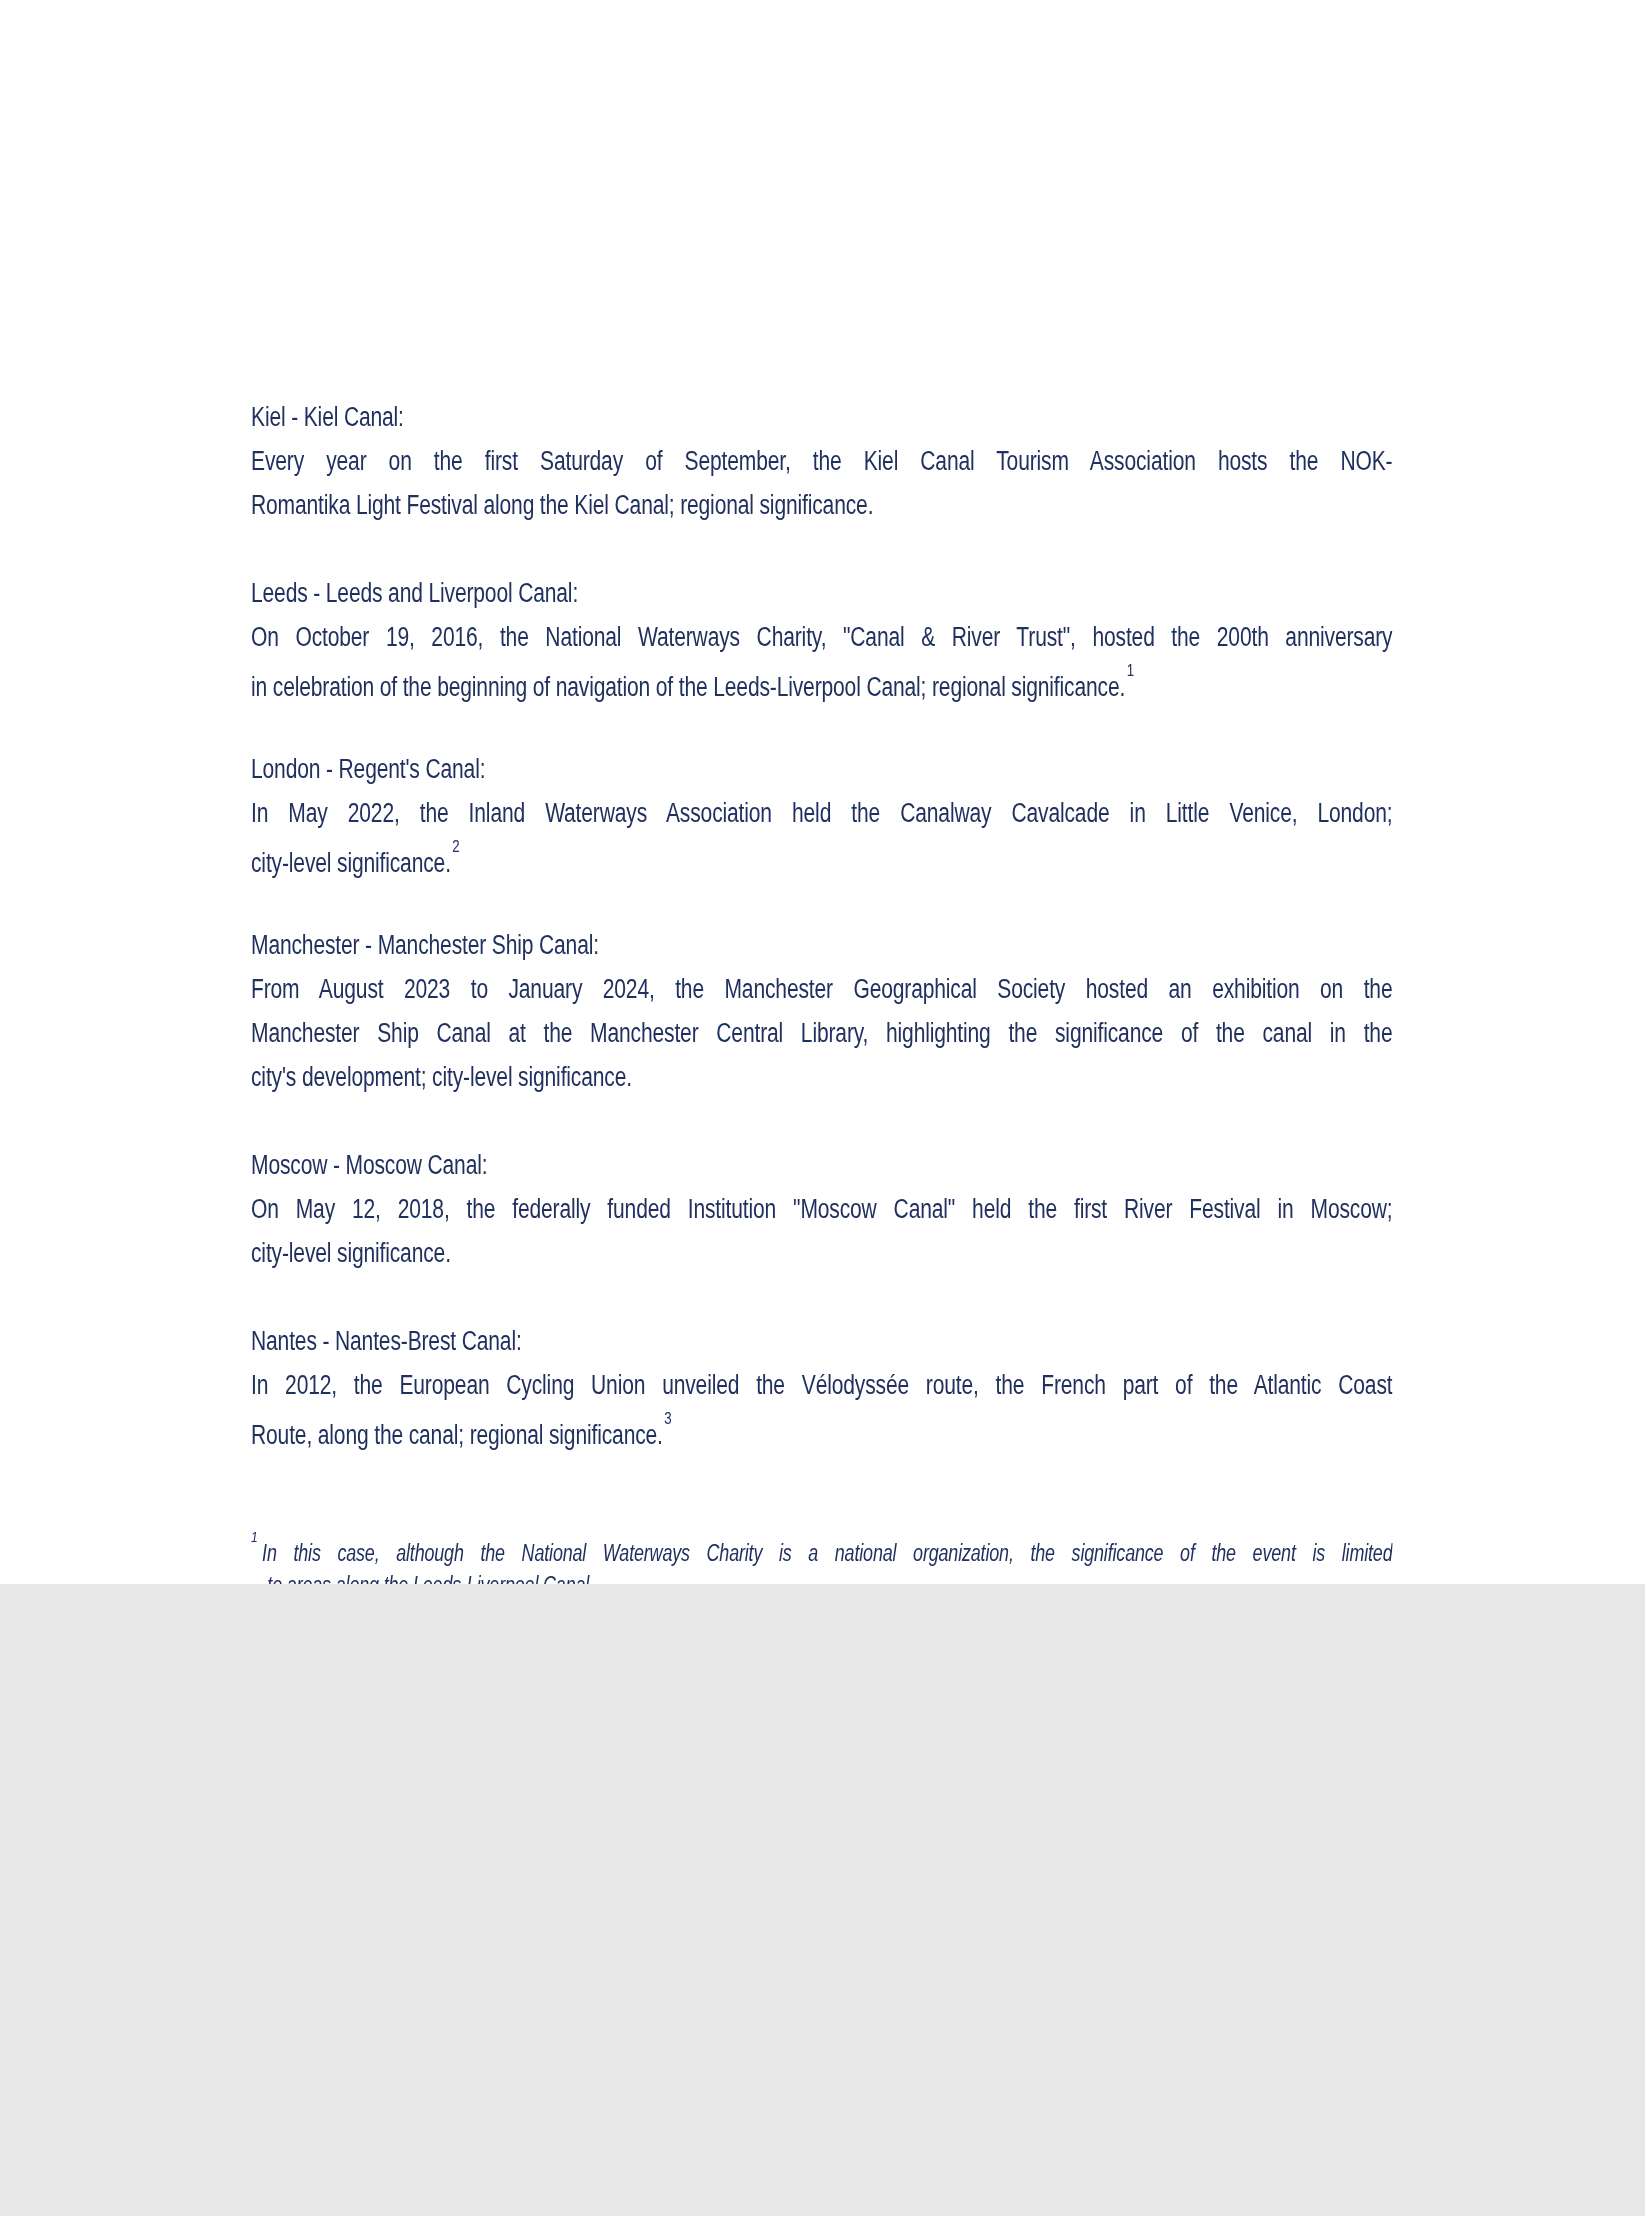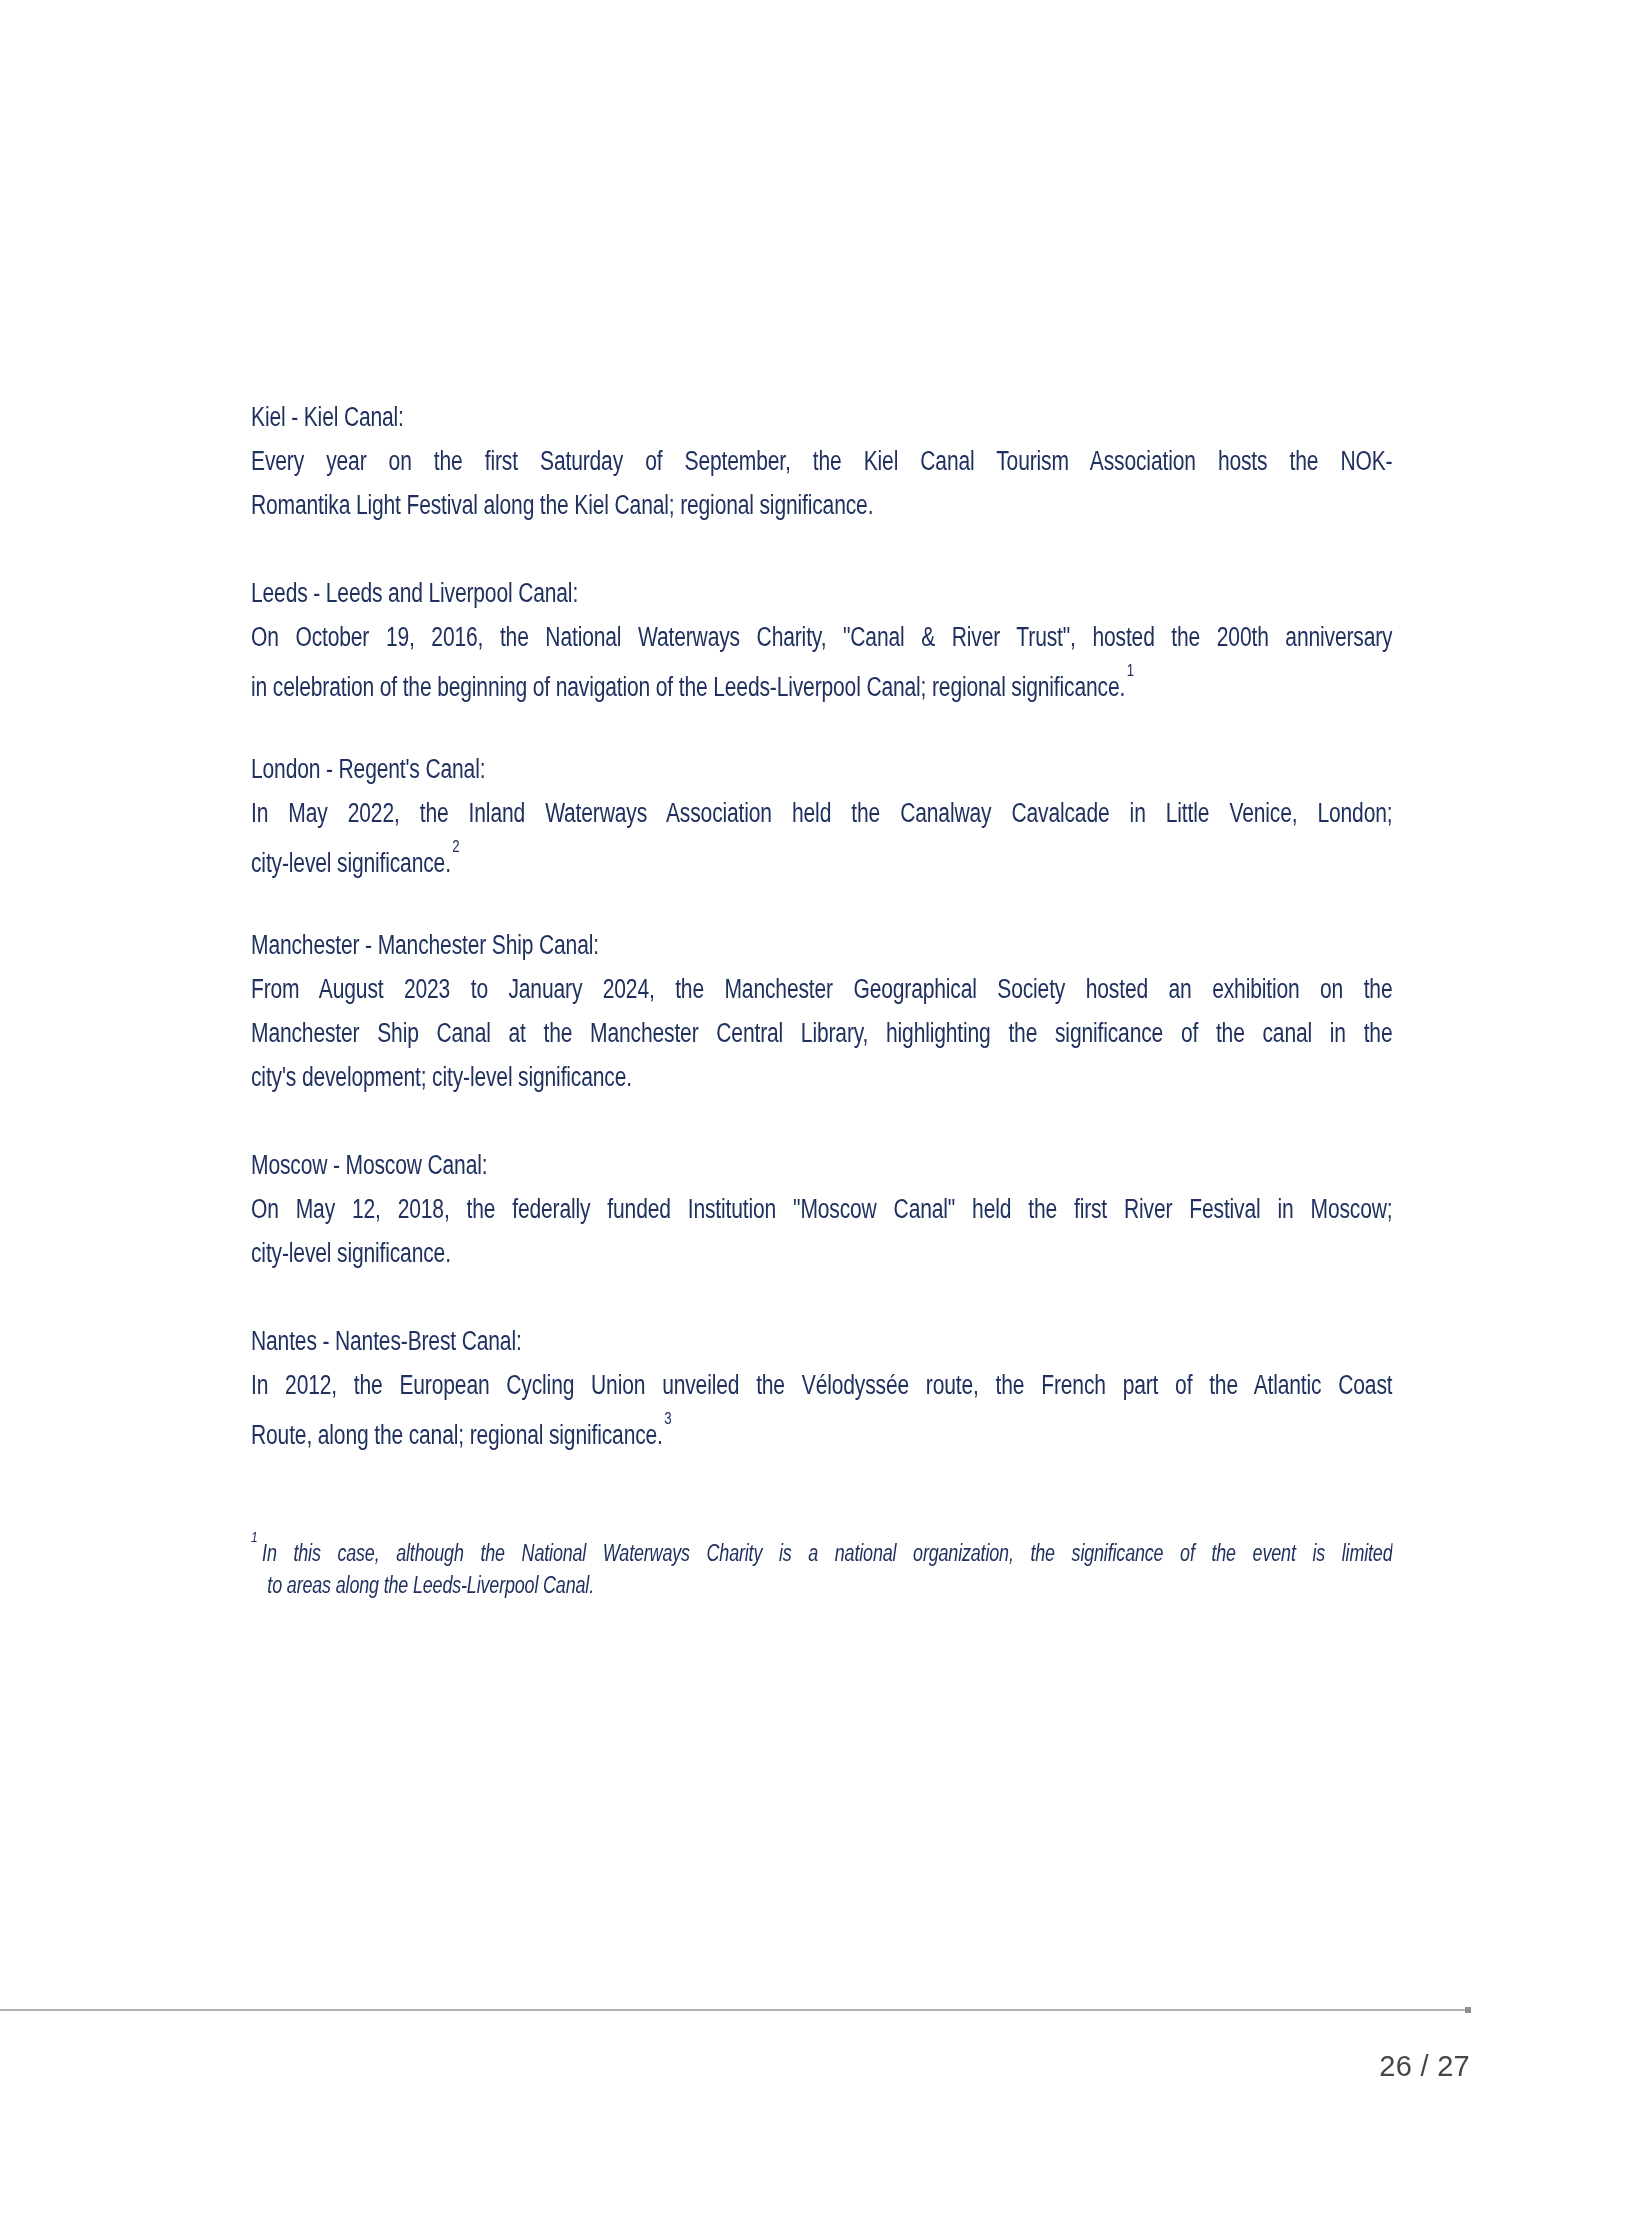--- a/index.html
+++ b/index.html
@@ -7,21 +7,21 @@
     --pagenum:#464646;
     --rule:#b4b4b4;
     --handle:#8f8f8f;
     --bg:#ffffff;
   }
   html,body{margin:0;padding:0;}
   body{background:#e8e8e8;font-family:"Liberation Sans", sans-serif;}
   .page{
     position:relative;
     width:1645px;
-    height:2216px;
+    height:1584px;
     background:var(--bg);
     overflow:hidden;
   }
   .content{
     position:absolute;
     left:251px;
     top:395px;
     width:1141px;
   }
   .sec{margin:0 0 44px 0;}

